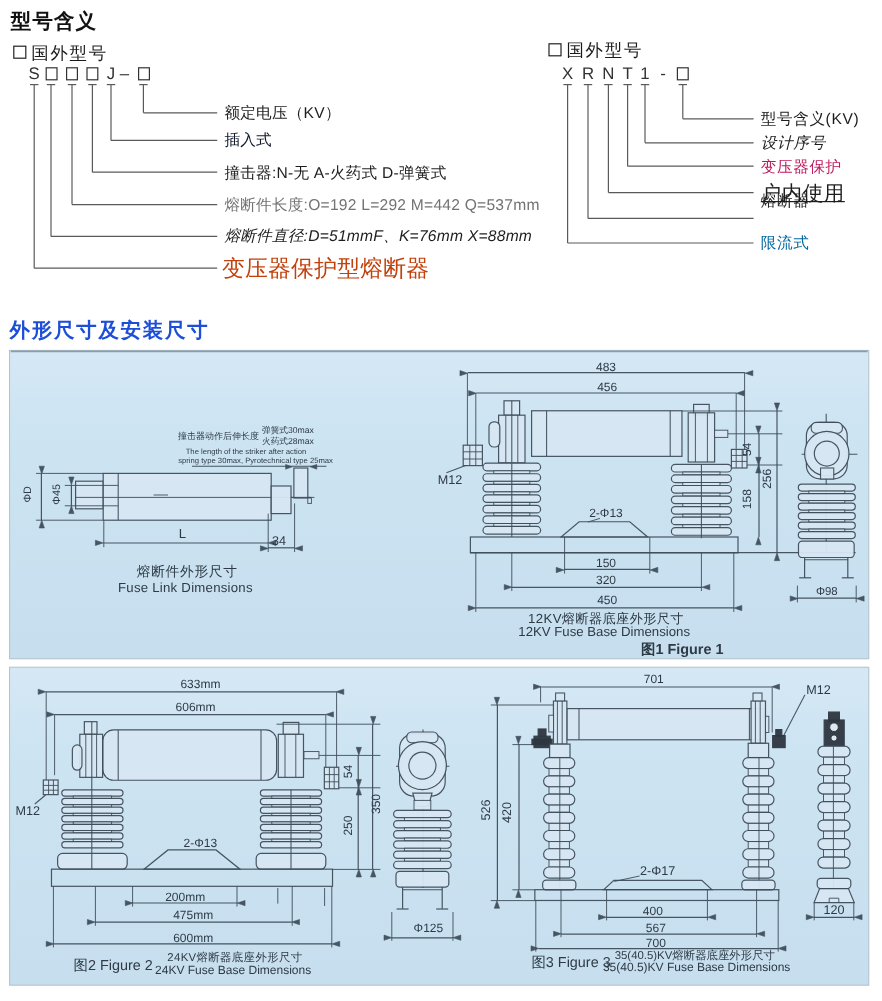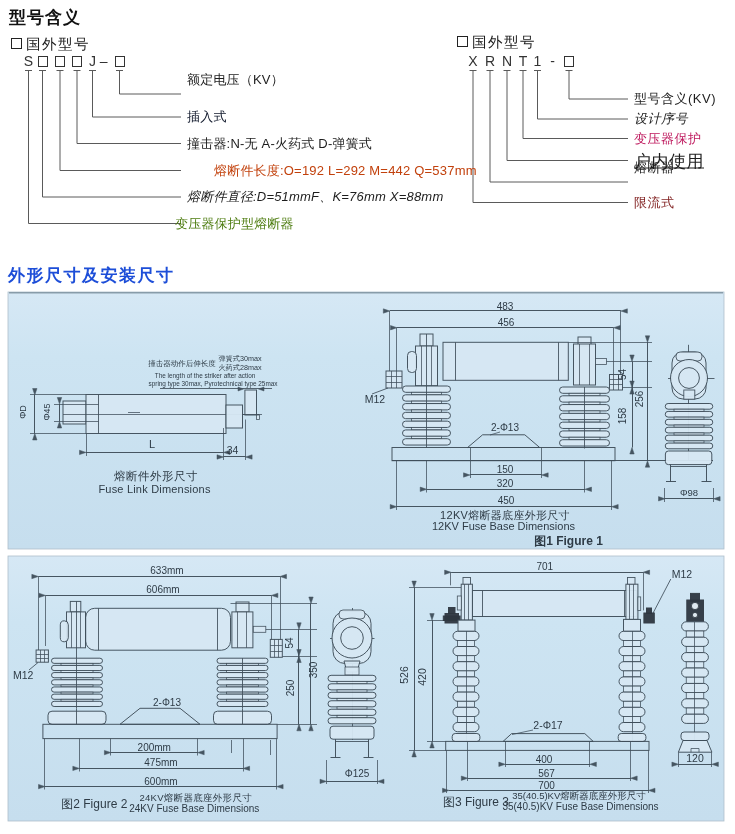--- a/index.html
+++ b/index.html
@@ -517,26 +517,26 @@
     <div style="position:absolute;left:92.5px;top:52.5px;transform:translateX(-50%);font-size:14px;color:#333;white-space:nowrap;">J</div>
     <div style="position:absolute;left:103.7px;top:52.5px;transform:translateX(-50%);font-size:14px;color:#333;white-space:nowrap;">–</div>
     <div style="position:absolute;left:114.5px;top:55.5px;width:10px;height:11px;border:1.3px solid #333;"></div>
     <div style="position:absolute;left:473px;top:52.5px;transform:translateX(-50%);font-size:14px;color:#333;white-space:nowrap;">X</div>
     <div style="position:absolute;left:490px;top:52.5px;transform:translateX(-50%);font-size:14px;color:#333;white-space:nowrap;">R</div>
     <div style="position:absolute;left:507px;top:52.5px;transform:translateX(-50%);font-size:14px;color:#333;white-space:nowrap;">N</div>
     <div style="position:absolute;left:523px;top:52.5px;transform:translateX(-50%);font-size:14px;color:#333;white-space:nowrap;">T</div>
     <div style="position:absolute;left:537.5px;top:52.5px;transform:translateX(-50%);font-size:14px;color:#333;white-space:nowrap;">1</div>
     <div style="position:absolute;left:552.5px;top:52.5px;transform:translateX(-50%);font-size:14px;color:#333;white-space:nowrap;">-</div>
     <div style="position:absolute;left:564.0px;top:55.5px;width:10px;height:11px;border:1.3px solid #333;"></div>
-    <div style="position:absolute;left:187px;top:80px;transform:translateY(-50%);font-size:13px;color:#1d1d1d;white-space:nowrap;letter-spacing:0.2px;">额定电压（KV）</div>
+    <div style="position:absolute;left:187px;top:94px;transform:translateY(-50%);font-size:13px;color:#1d1d1d;white-space:nowrap;letter-spacing:0.2px;">额定电压（KV）</div>
     <div style="position:absolute;left:187px;top:117px;transform:translateY(-50%);font-size:13px;color:#0f172a;white-space:nowrap;letter-spacing:0.2px;">插入式</div>
     <div style="position:absolute;left:187px;top:143.5px;transform:translateY(-50%);font-size:13px;color:#1d1d1d;white-space:nowrap;letter-spacing:0.2px;">撞击器:N-无 A-火药式 D-弹簧式</div>
-    <div style="position:absolute;left:187px;top:170.5px;transform:translateY(-50%);font-size:13px;color:#c2410c;white-space:nowrap;letter-spacing:0.2px;margin-left:27px;">熔断件长度:O=192 L=292 M=442 Q=537mm</div>
+    <div style="position:absolute;left:187px;top:170.5px;transform:translateY(-50%);font-size:13px;color:#737373;white-space:nowrap;letter-spacing:0.2px;">熔断件长度:O=192 L=292 M=442 Q=537mm</div>
     <div style="position:absolute;left:187px;top:197px;transform:translateY(-50%);font-size:13px;color:#1d1d1d;white-space:nowrap;letter-spacing:0.2px;font-style:italic;">熔断件直径:D=51mmF、K=76mm X=88mm</div>
-    <div style="position:absolute;left:175px;top:223.5px;transform:translateY(-50%);font-size:13px;color:#4d7c0f;white-space:nowrap;letter-spacing:0.2px;">变压器保护型熔断器</div>
+    <div style="position:absolute;left:185px;top:223.5px;transform:translateY(-50%);font-size:19px;color:#c2410c;white-space:nowrap;letter-spacing:0.2px;">变压器保护型熔断器</div>
     <div style="position:absolute;left:634px;top:99px;transform:translateY(-50%);font-size:13px;color:#1d1d1d;white-space:nowrap;letter-spacing:0.5px;">型号含义(KV)</div>
     <div style="position:absolute;left:634px;top:119px;transform:translateY(-50%);font-size:13px;color:#1d1d1d;white-space:nowrap;letter-spacing:0.5px;font-style:italic;">设计序号</div>
     <div style="position:absolute;left:634px;top:138.5px;transform:translateY(-50%);font-size:13px;color:#be185d;white-space:nowrap;letter-spacing:0.5px;">变压器保护</div>
     <div style="position:absolute;left:634px;top:160.5px;transform:translateY(-50%);font-size:17px;color:#1d1d1d;white-space:nowrap;letter-spacing:0.5px;text-decoration:underline;">户内使用</div>
     <div style="position:absolute;left:634px;top:168px;transform:translateY(-50%);font-size:13px;color:#1d1d1d;white-space:nowrap;letter-spacing:0.5px;">熔断器</div>
-    <div style="position:absolute;left:634px;top:202.5px;transform:translateY(-50%);font-size:13px;color:#7f1d1d;white-space:nowrap;letter-spacing:0.5px;">限流式</div>
+    <div style="position:absolute;left:634px;top:202.5px;transform:translateY(-50%);font-size:13px;color:#0369a1;white-space:nowrap;letter-spacing:0.5px;">限流式</div>
     <div style="position:absolute;left:8px;top:264px;font-size:17px;color:#1d4ed8;font-weight:bold;letter-spacing:1.5px;white-space:nowrap;">外形尺寸及安装尺寸</div>
 </div>
 
 </body></html>

